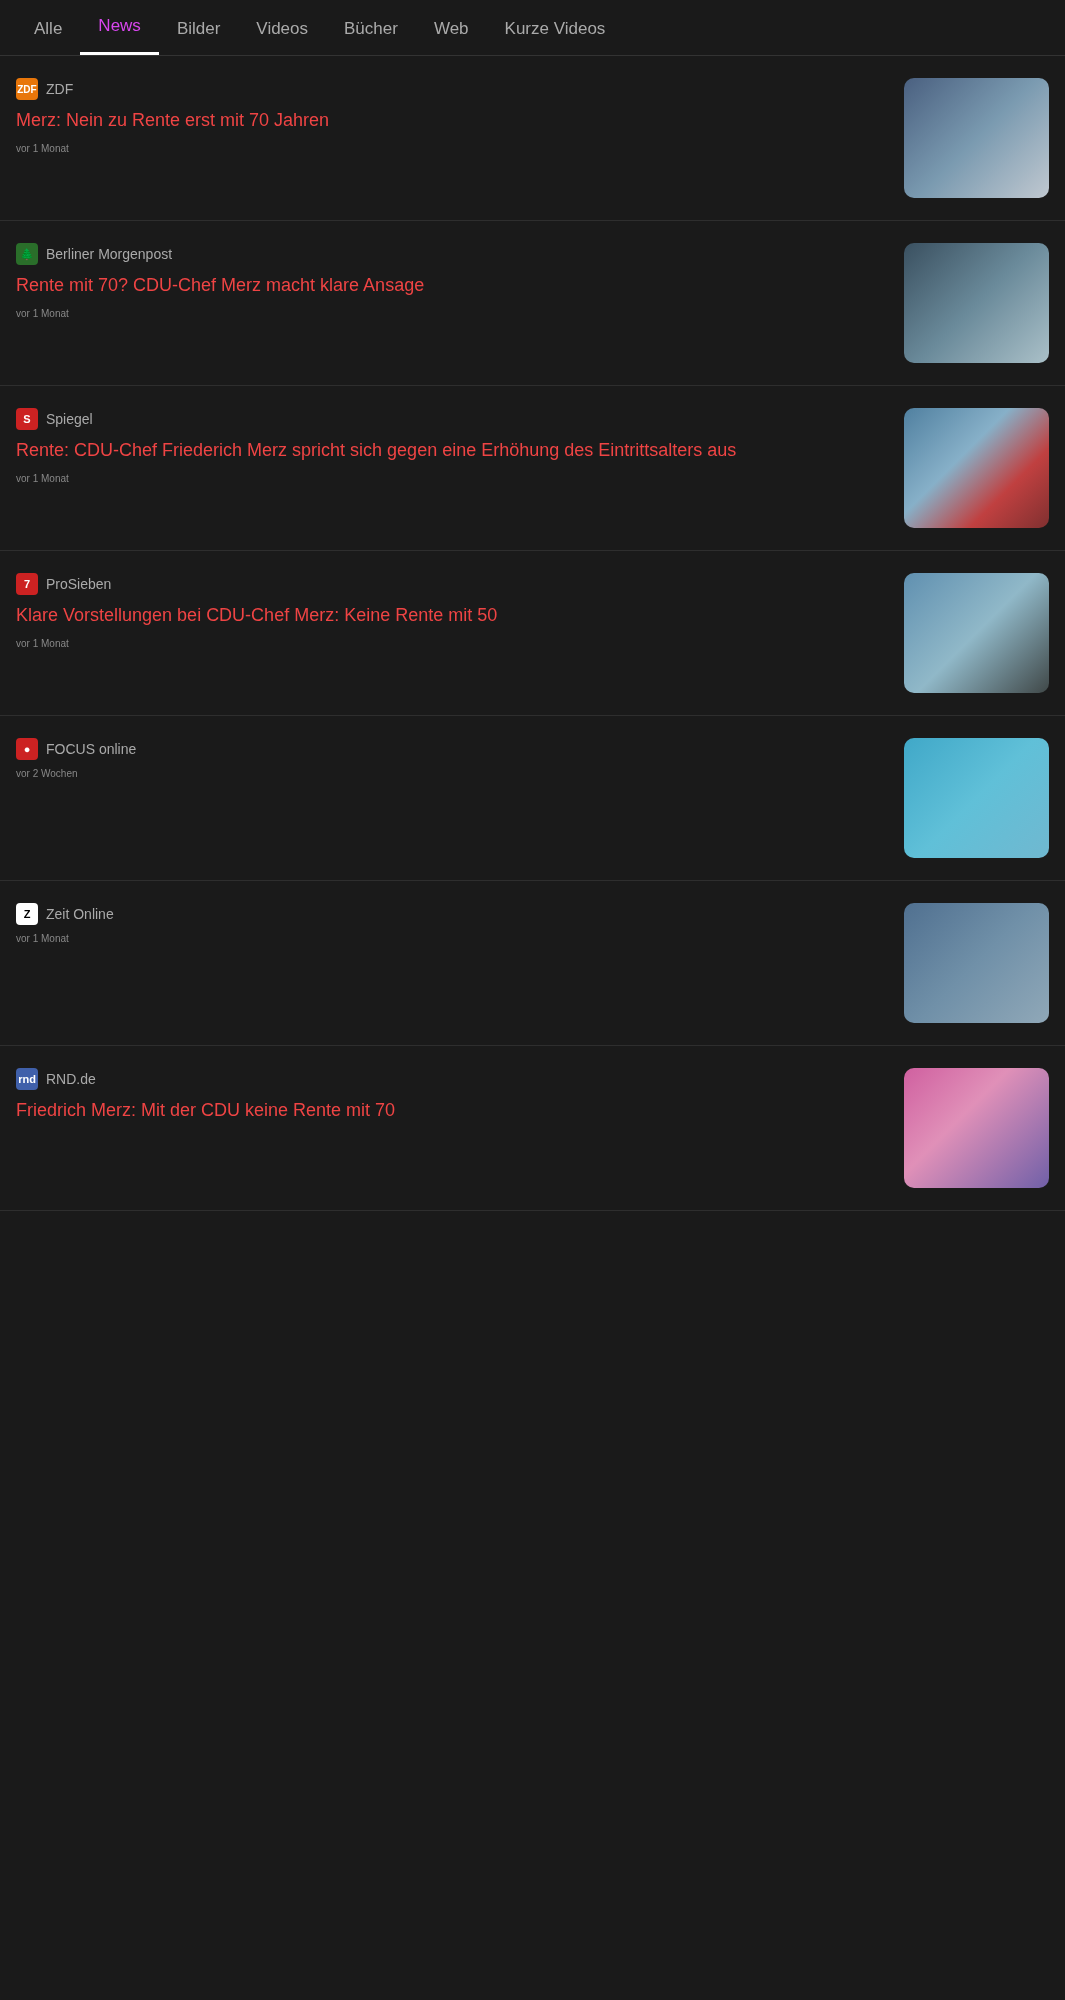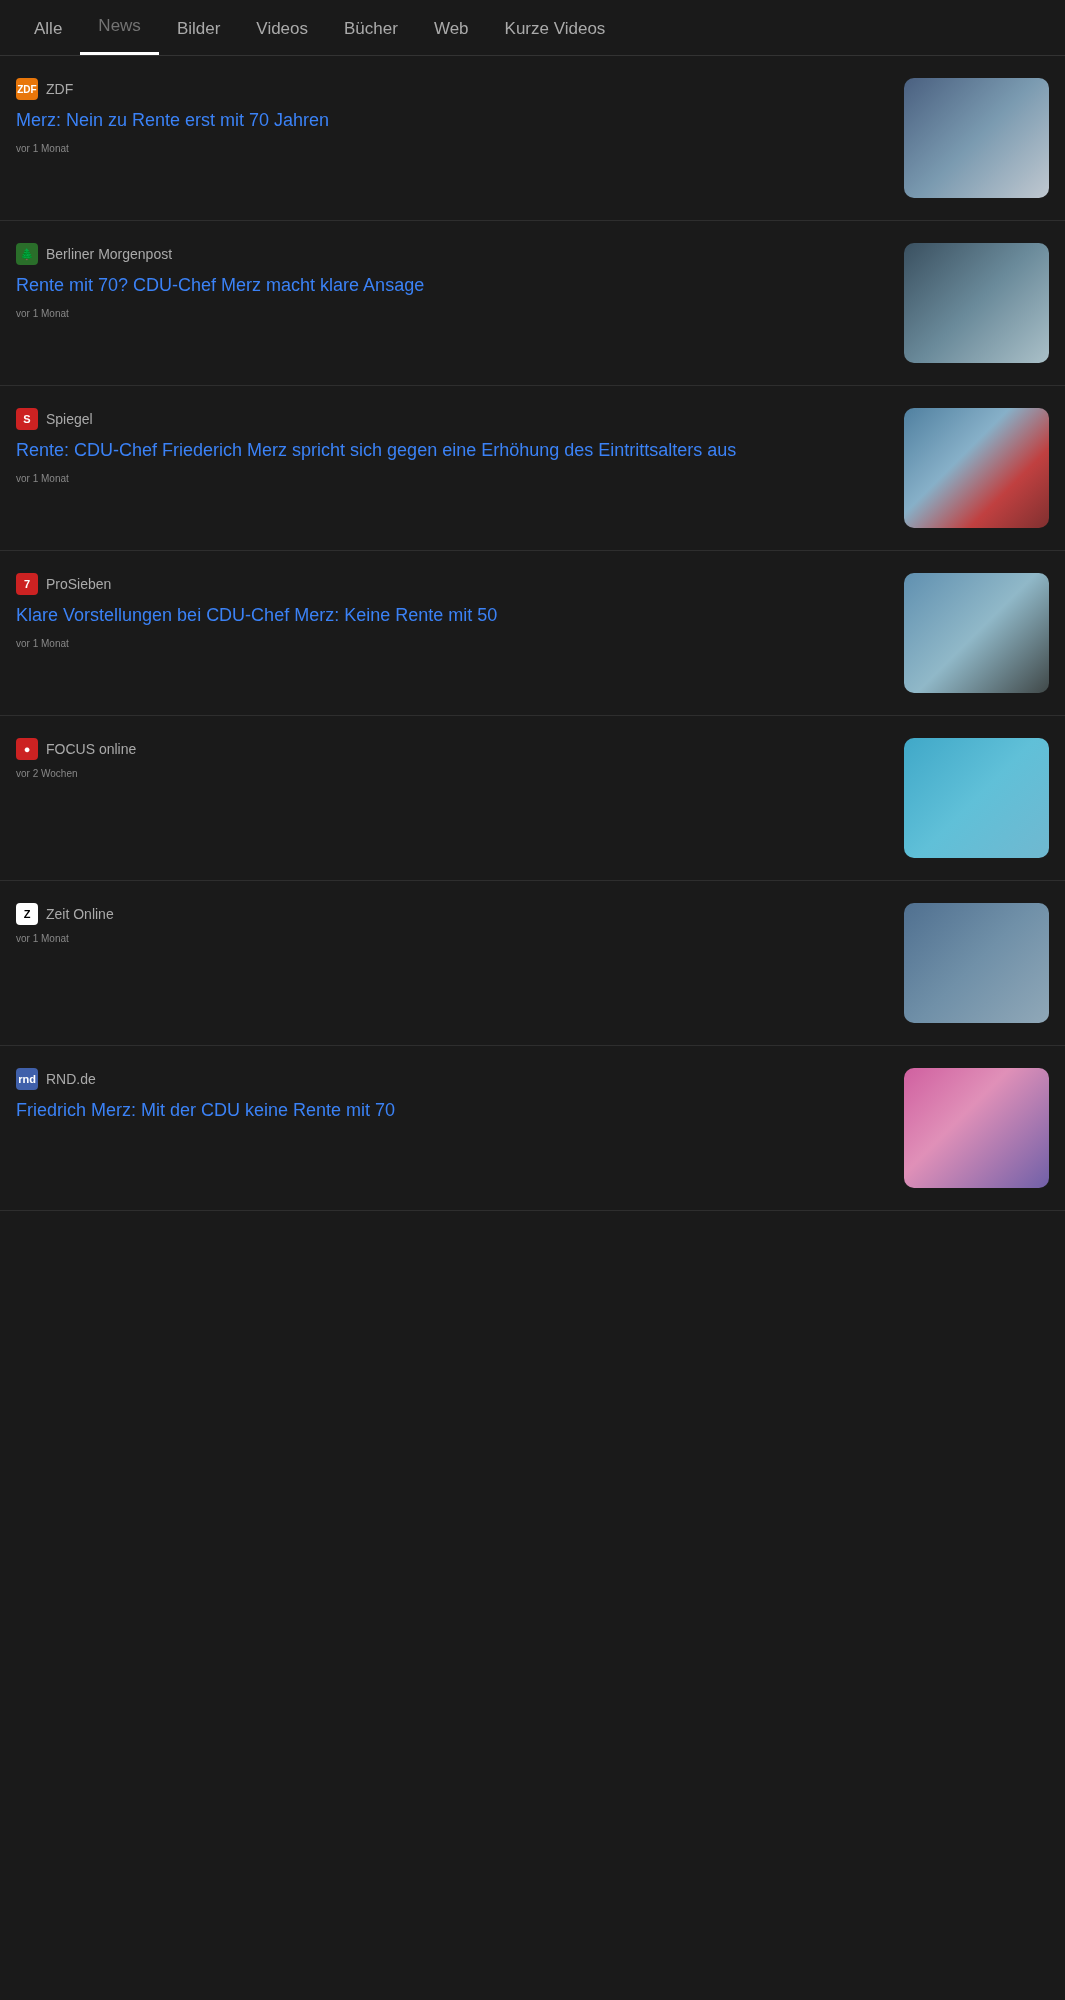--- a/index.html
+++ b/index.html
@@ -24,21 +24,21 @@
     }
     .tab-item {
       padding: 16px 18px;
       font-size: 17px;
       color: #aaa;
       cursor: pointer;
       text-decoration: none;
       flex-shrink: 0;
     }
     .tab-item.active {
-      color: #737373;
+      color: #d946ef;
       border-bottom: 3px solid #ffffff;
     }
 
     
     .news-list {
       display: flex;
       flex-direction: column;
     }
 
     .news-item {
@@ -73,21 +73,21 @@
       flex-shrink: 0;
     }
 
     .source-name {
       font-size: 14px;
       color: #aaa;
     }
 
     .news-title {
       font-size: 18px;
-      color: #3b82f6;
+      color: #ef4444;
       line-height: 1.4;
       margin-bottom: 10px;
     }
 
     .news-time {
       font-size: 10px;
       color: #888;
     }
 
     .news-thumbnail {

